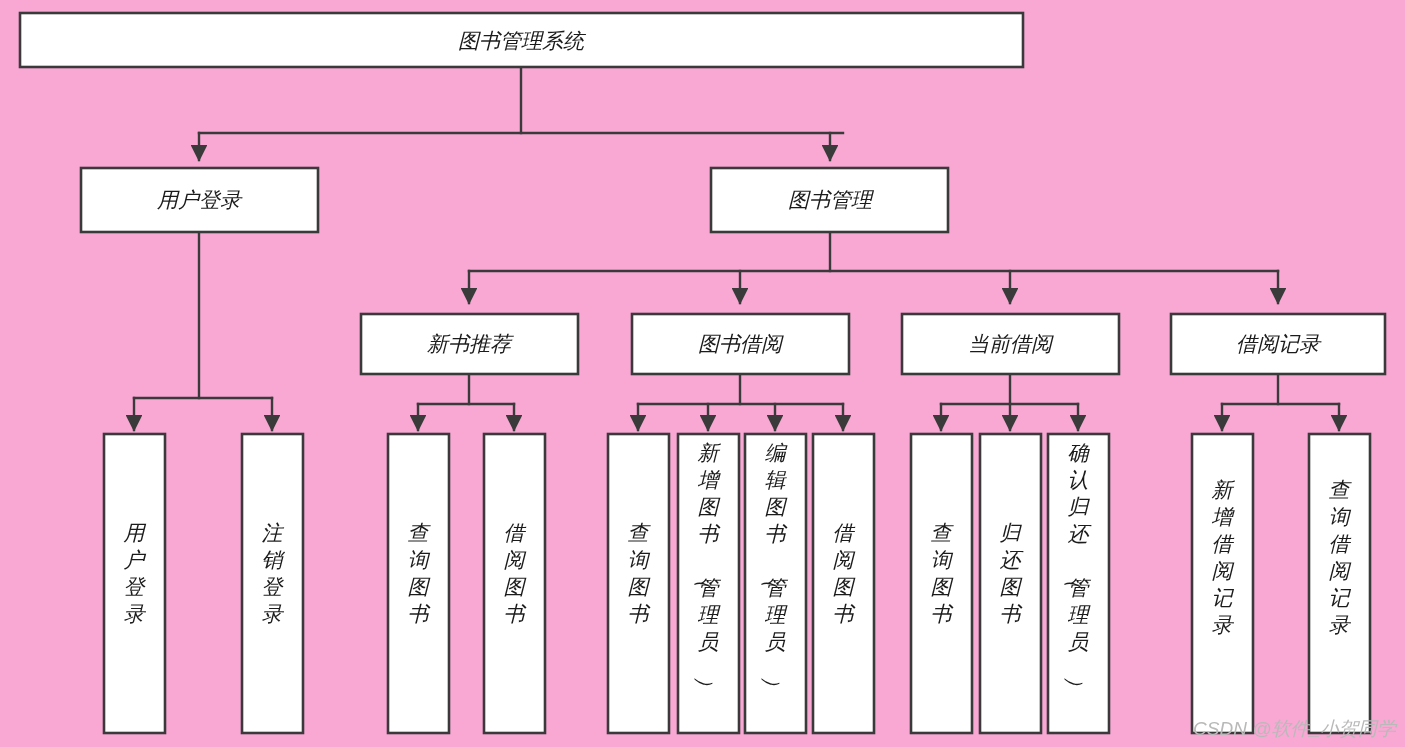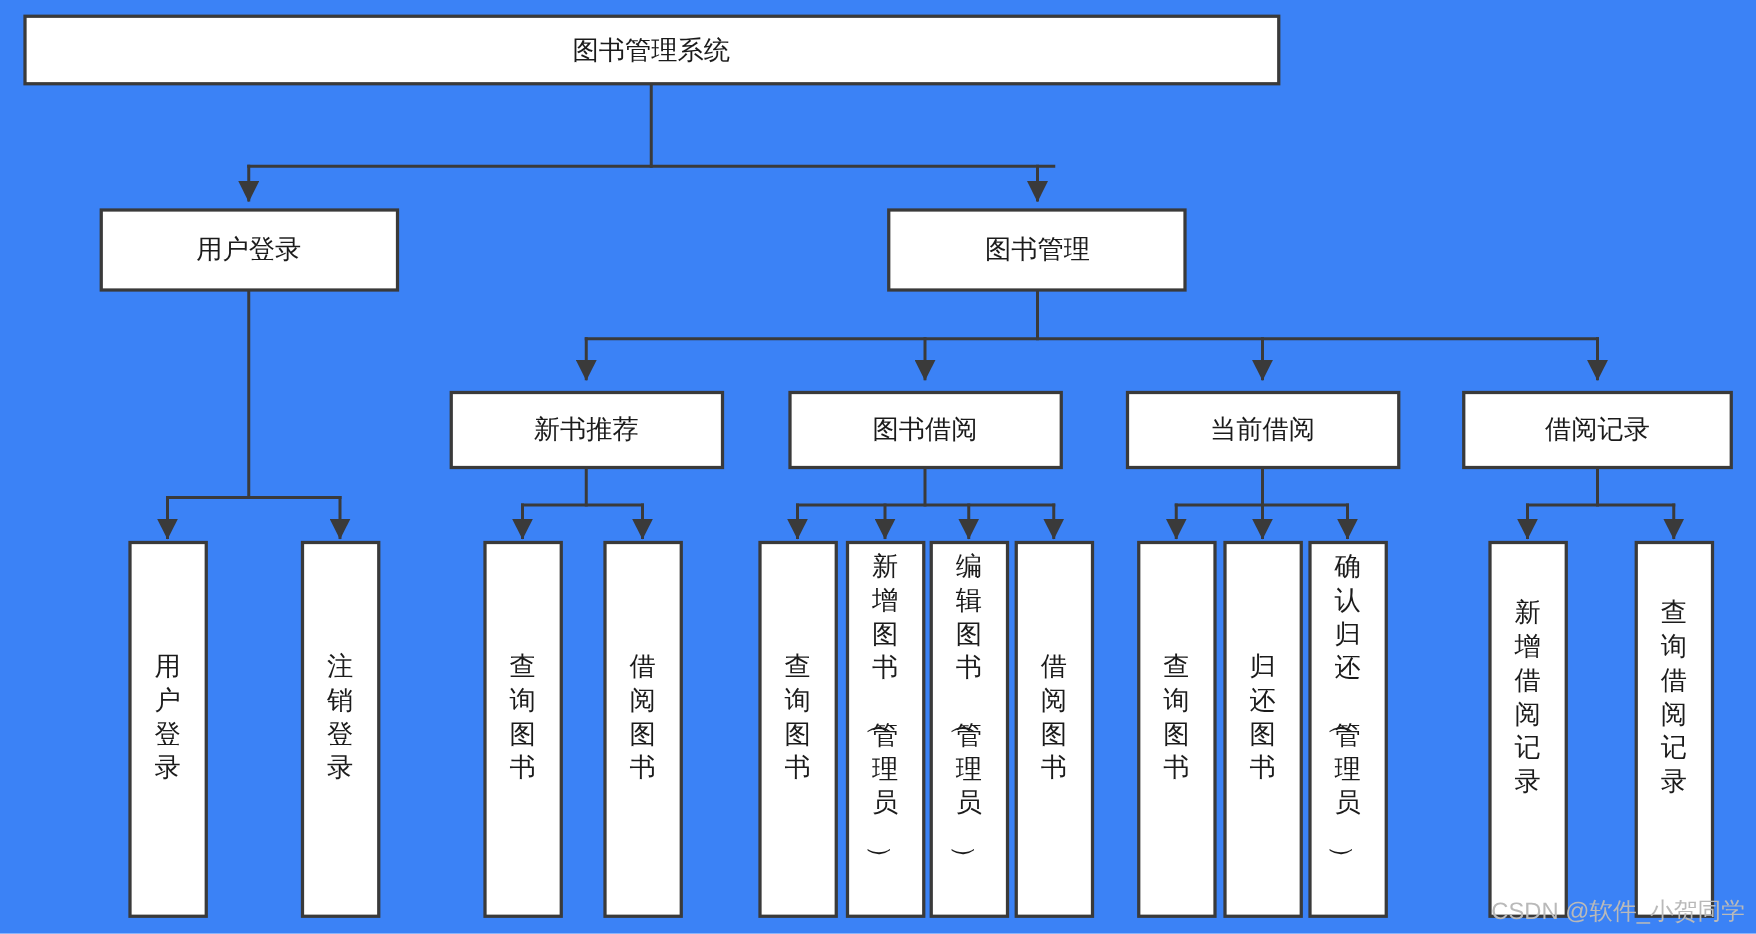--- a/index.html
+++ b/index.html
@@ -8,22 +8,23 @@
     padding: 0;
     background: #ffffff;
   }
   body {
     font-family: "Liberation Sans", "DejaVu Sans", sans-serif;
   }
   #diagram-root {
     position: relative;
     width: 1405px;
     height: 747px;
-    background: #3b82f6;
+    background: #f9a8d4;
     overflow: hidden;
+    font-style: italic;
   }
   svg.flow-canvas {
     position: absolute;
     left: 0;
     top: 0;
     width: 1405px;
     height: 747px;
     display: block;
   }
   .node-box {

